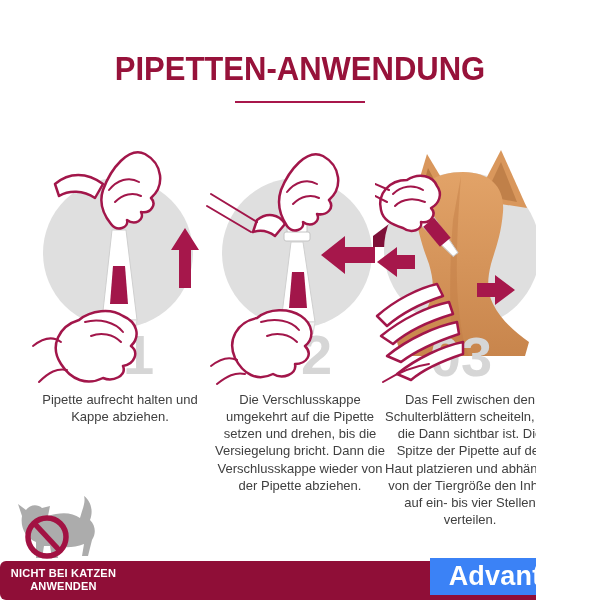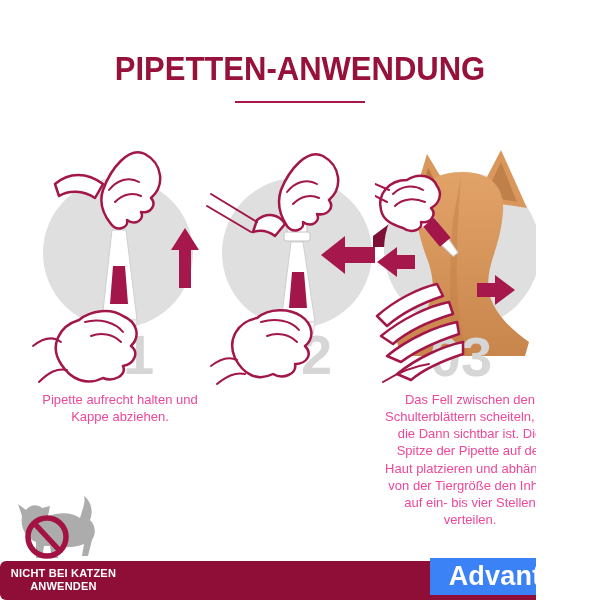--- a/index.html
+++ b/index.html
@@ -14,21 +14,21 @@
   }
   .title-divider{
     position:absolute;top:101px;left:235px;width:130px;height:2px;background:#A8174B;
   }
   .step{position:absolute;top:150px;width:190px;}
   #step1{left:25px}
   #step2{left:205px}
   #step3{left:375px}
   .step svg{display:block}
   .step-text{
-    margin:6px 8px 0;text-align:center;color:#ec4899;
+    margin:6px 8px 0;text-align:center;color:#404040;
     font-size:13px;line-height:1.32;font-weight:normal;
   }
   .no-cats{position:absolute;left:14px;top:496px;width:100px;height:70px;z-index:5;}
   .footer-banner{
     position:absolute;left:0;bottom:0;width:600px;height:39px;background:#8F0E37;z-index:3;border-radius:6px;
   }
   .warning-text{
     position:absolute;left:2px;top:6px;width:128px;text-align:center;color:#ffffff;
     font-weight:bold;font-size:11.5px;line-height:1.12;letter-spacing:0.2px;
     transform:scaleX(0.96);transform-origin:left center;
@@ -99,20 +99,21 @@
         <path d="M6,44 L52,72"></path>
         <path d="M2,56 L46,82"></path>
         <path d="M82,42 C90,32 102,28 112,34"></path>
         <path d="M88,54 C96,46 106,44 114,48"></path>
         <path d="M56,172 C70,168 86,170 94,180"></path>
         <path d="M62,186 C72,182 84,184 92,192"></path>
         <path d="M6,216 C16,208 24,206 32,210"></path>
         <path d="M12,234 C22,226 30,222 40,224"></path>
       </g>
     </svg>
+    <p class="step-text">Die Verschlusskappe umgekehrt auf die Pipette setzen und drehen, bis die Versiegelung bricht. Dann die Verschlusskappe wieder von der Pipette abziehen.</p>
   </div>
 
   <div class="step" id="step3">
     <svg width="190" height="235" viewBox="0 0 190 235">
       <defs>
         <linearGradient id="tanGrad" x1="0" y1="0" x2="0" y2="1">
           <stop offset="0" stop-color="#E2A368"></stop>
           <stop offset="1" stop-color="#C8854C"></stop>
         </linearGradient>
       </defs>

